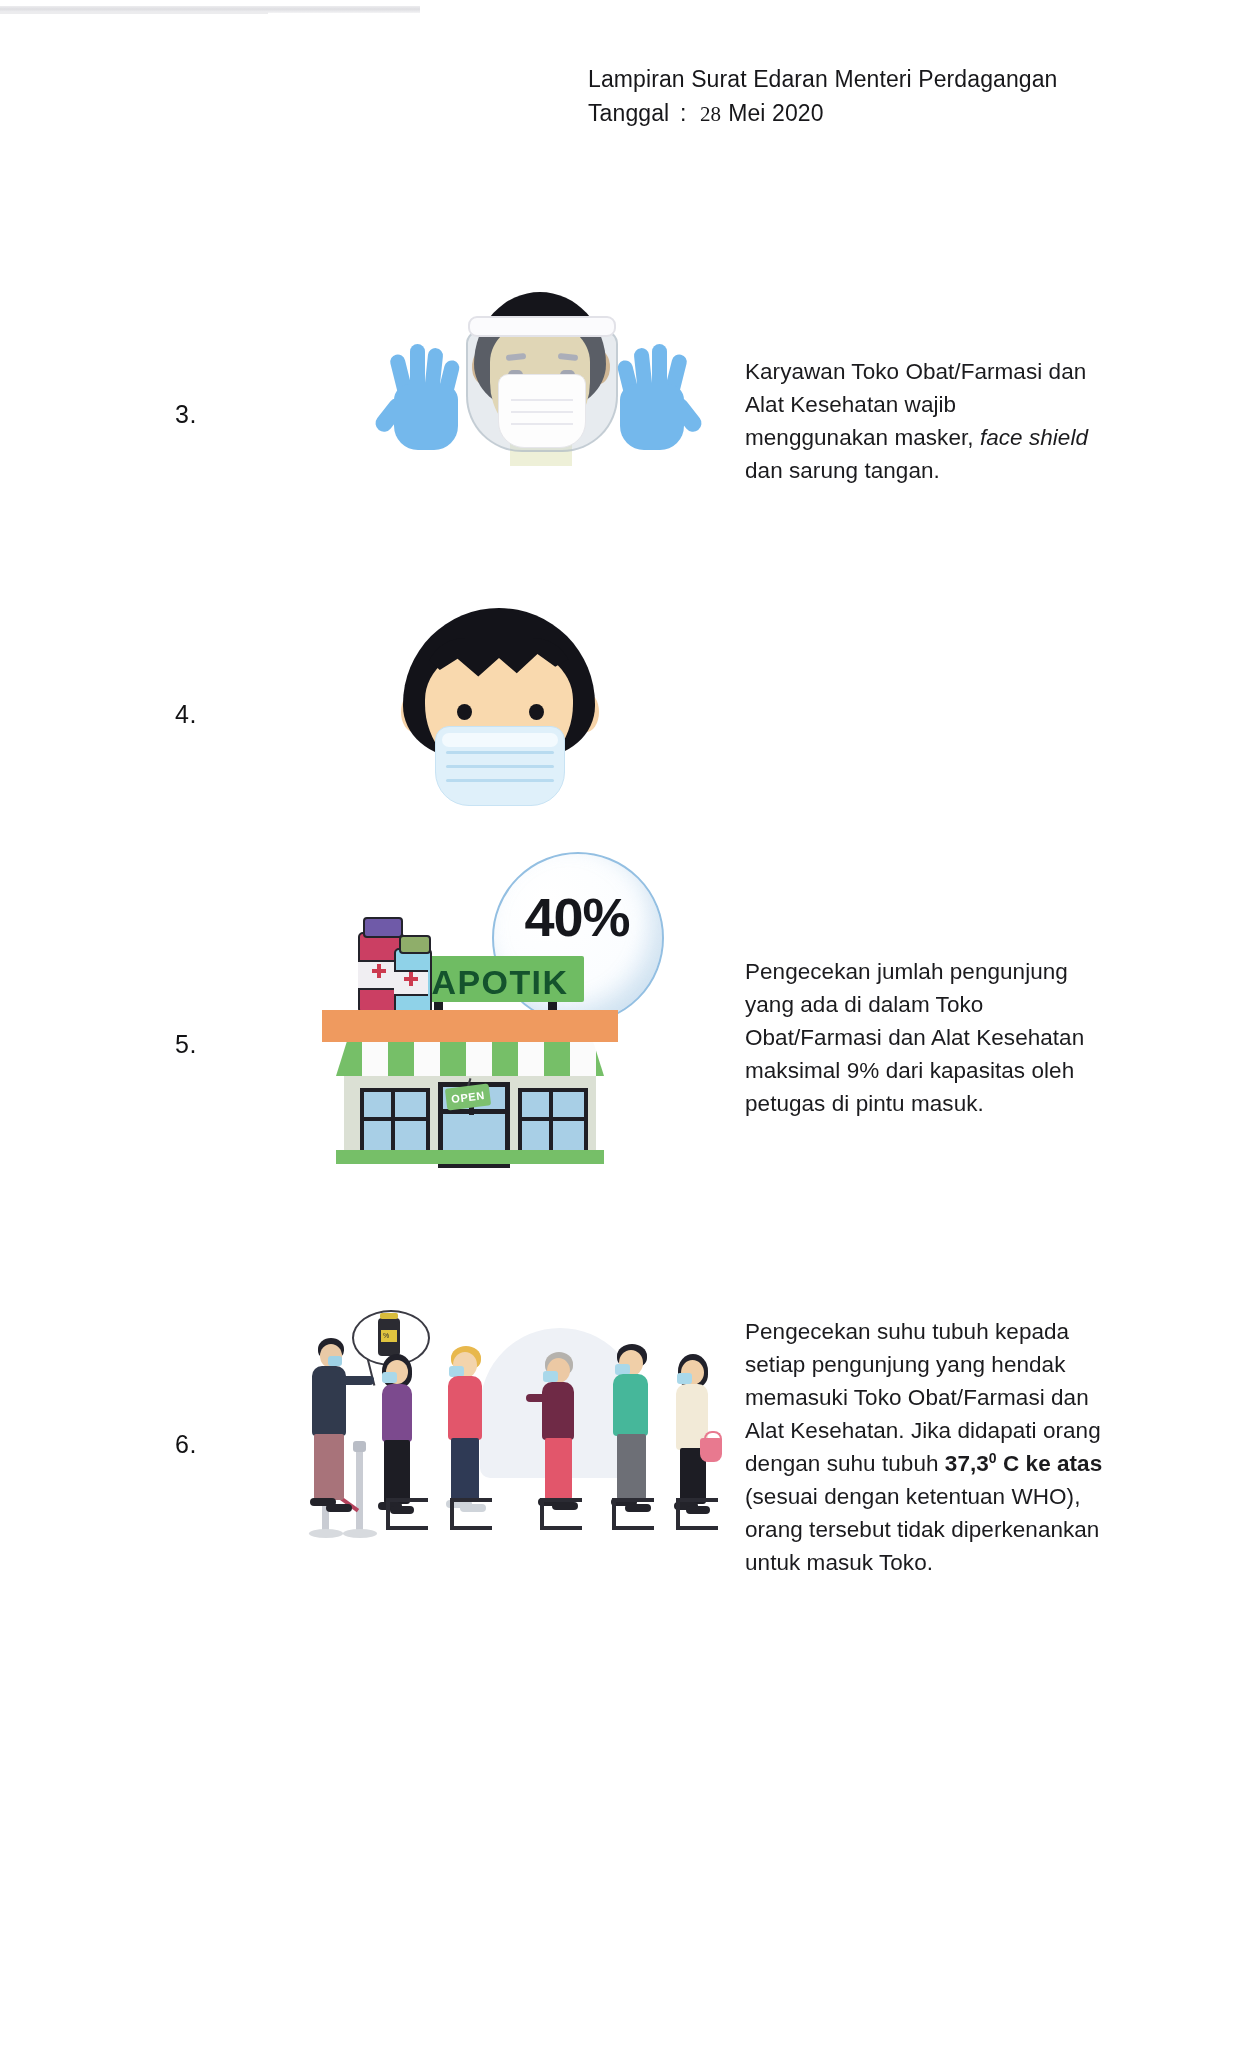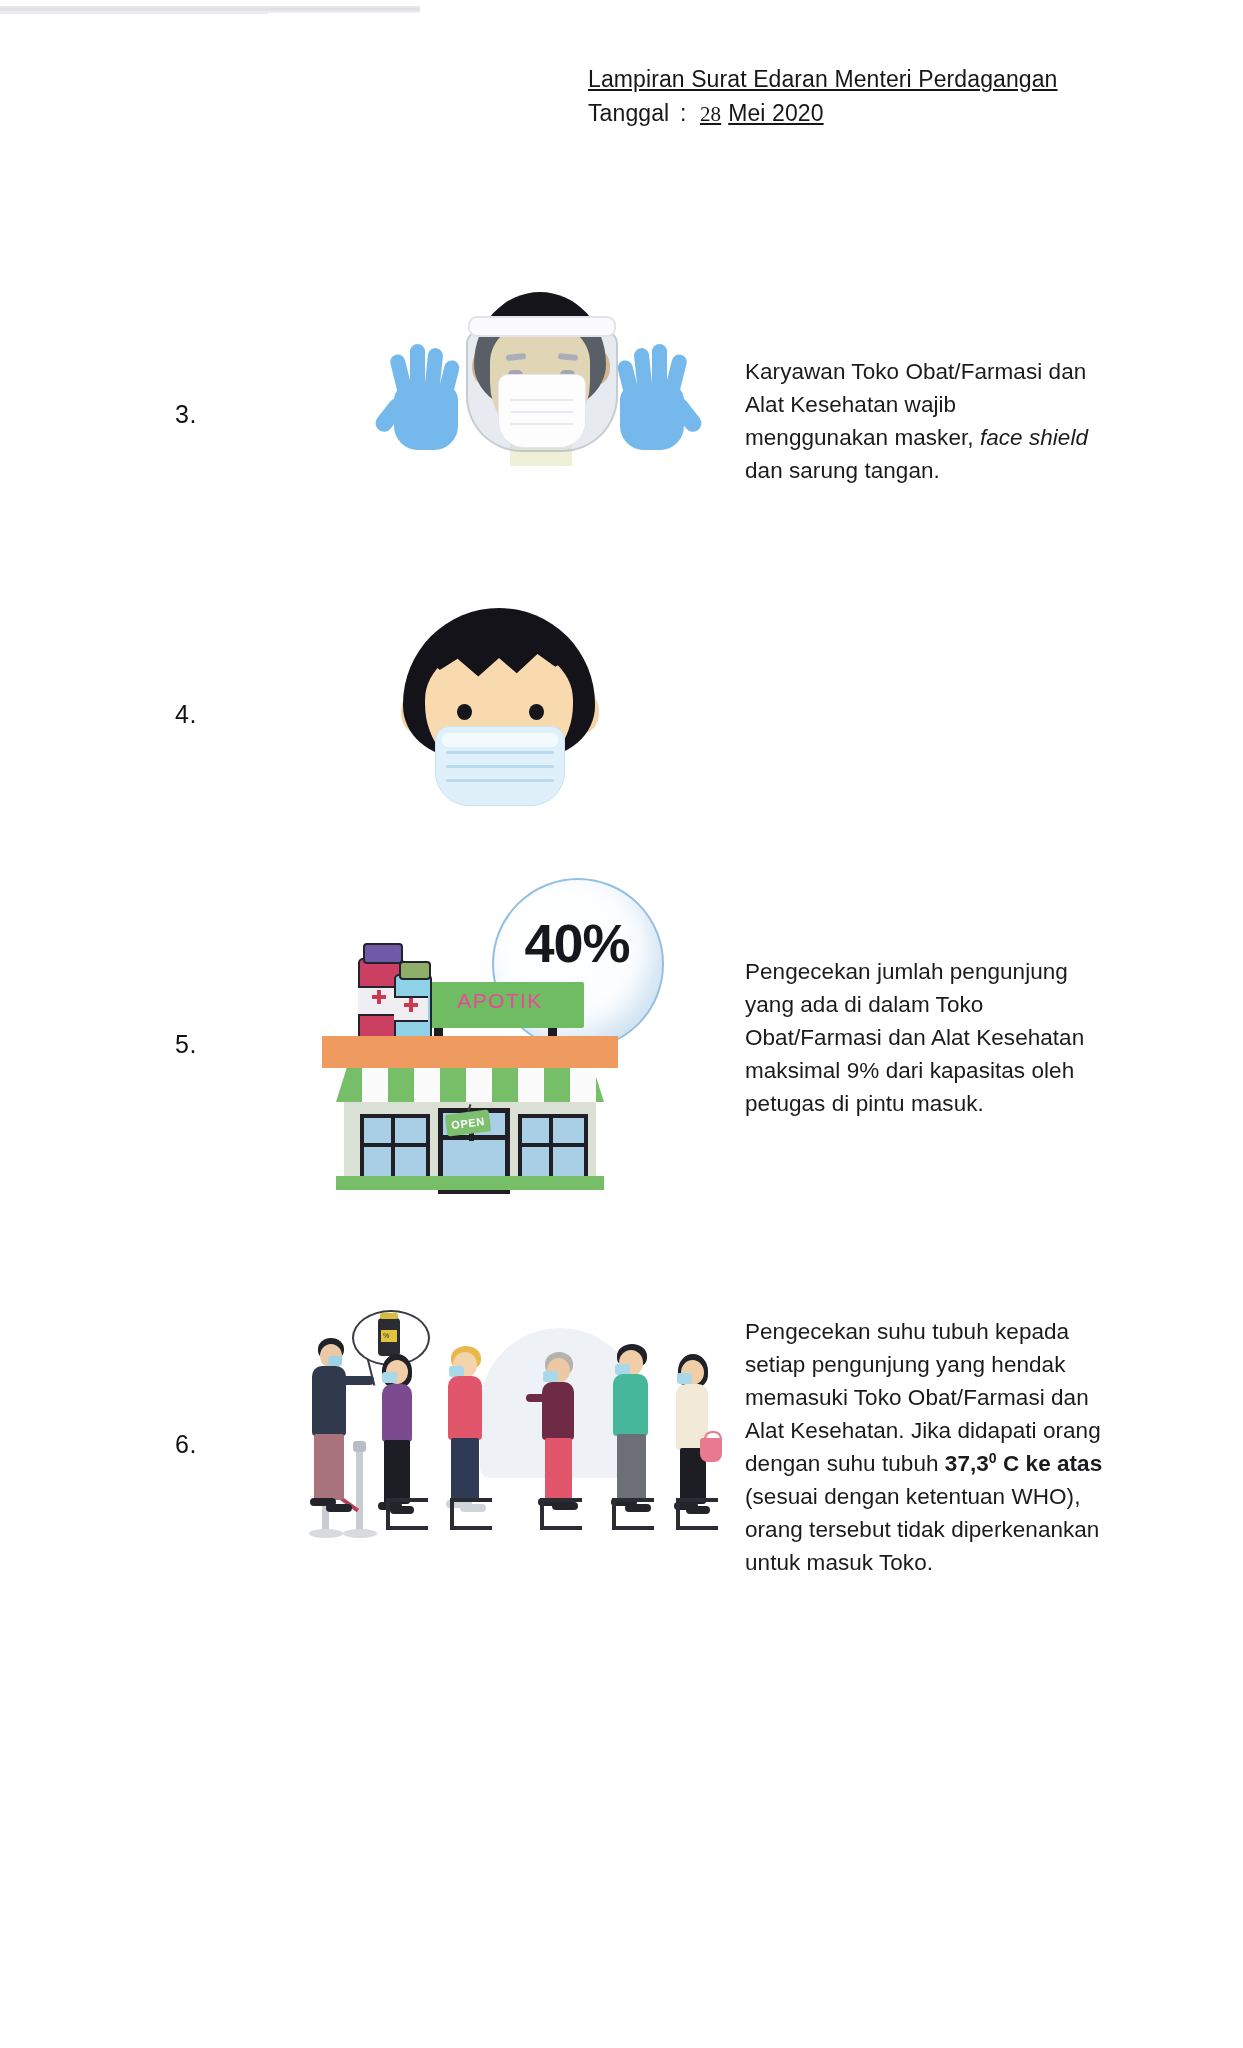--- a/index.html
+++ b/index.html
@@ -38,21 +38,21 @@
   .doc-header {
     position: absolute;
     top: 62px;
     left: 588px;
     font-size: 23px;
     line-height: 34px;
     letter-spacing: .1px;
     color: #17171a;
     white-space: nowrap;
   }
-  .hdr-line { display: block; text-decoration: underline; }
+  .hdr-line { display: block; }
   .hdr-label { display: inline-block; }
   .lbl-nomor  { width: 92px; }
   .lbl-tgl    { width: 92px; }
   .hdr-colon  { display:inline-block; width: 18px; }
   .hdr-num {
     font-family: "Liberation Serif", serif;
     font-size: 21px;
     padding: 0 7px 0 2px;
   }
   .item-num {
@@ -184,42 +184,42 @@
     position:absolute; left: 10px; width: 108px; height: 2.5px;
     background:#b8dbf0; border-radius:2px;
   }
   .a4 .mask4 .p1{top:24px;} .a4 .mask4 .p2{top:38px;} .a4 .mask4 .p3{top:52px;}
   .a4 .mask4 .top-edge {
     position:absolute; left: 6px; top: 6px; width: 116px; height: 14px;
     background:#f3fafe; border-radius: 10px;
   }
 
   
-  .a5 { left: 322px; top: 886px; width: 340px; height: 310px; }
+  .a5 { left: 322px; top: 860px; width: 340px; height: 310px; }
   .a5 .bubble {
     position:absolute; right: -2px; top: -8px; width: 168px; height: 168px;
     border-radius: 50%;
     background: radial-gradient(circle at 32% 28%, #ffffff 0%, #fbfdff 55%, #e6f1fa 100%);
     border: 2.5px solid #93bfe2;
     box-shadow: inset -10px -12px 22px rgba(150,190,222,.35);
   }
   .a5 .pct {
     position:absolute; right: 6px; top: 26px; width: 158px;
     text-align:center; font-size: 54px; font-weight: bold;
     color:#16171c; letter-spacing: -1px;
     font-family:"Liberation Sans", sans-serif;
   }
   .a5 .signboard {
     position:absolute; left: 94px; top: 96px; width: 168px; height: 46px;
     background:#6fbc63; border-radius: 2px;
   }
   .a5 .signtext {
     position:absolute; left: 94px; top: 103px; width: 168px;
-    text-align:center; color:#ec4899; font-weight: normal;
-    font-size: 21px; letter-spacing: 1.4px;
+    text-align:center; color:#14532d; font-weight: bold;
+    font-size: 34px; letter-spacing: 1.4px;
   }
   .a5 .signleg {
     position:absolute; top: 142px; width: 9px; height: 10px; background:#1c1c22;
   }
   .a5 .sl1{ left: 112px; } .a5 .sl2{ left: 226px; }
   .a5 .bottle-a {
     position:absolute; left: 36px; top: 72px; width: 42px; height: 78px;
     background:#cb3f63; border: 2.5px solid #23232b; border-radius: 5px;
   }
   .a5 .bottle-a .cap {

